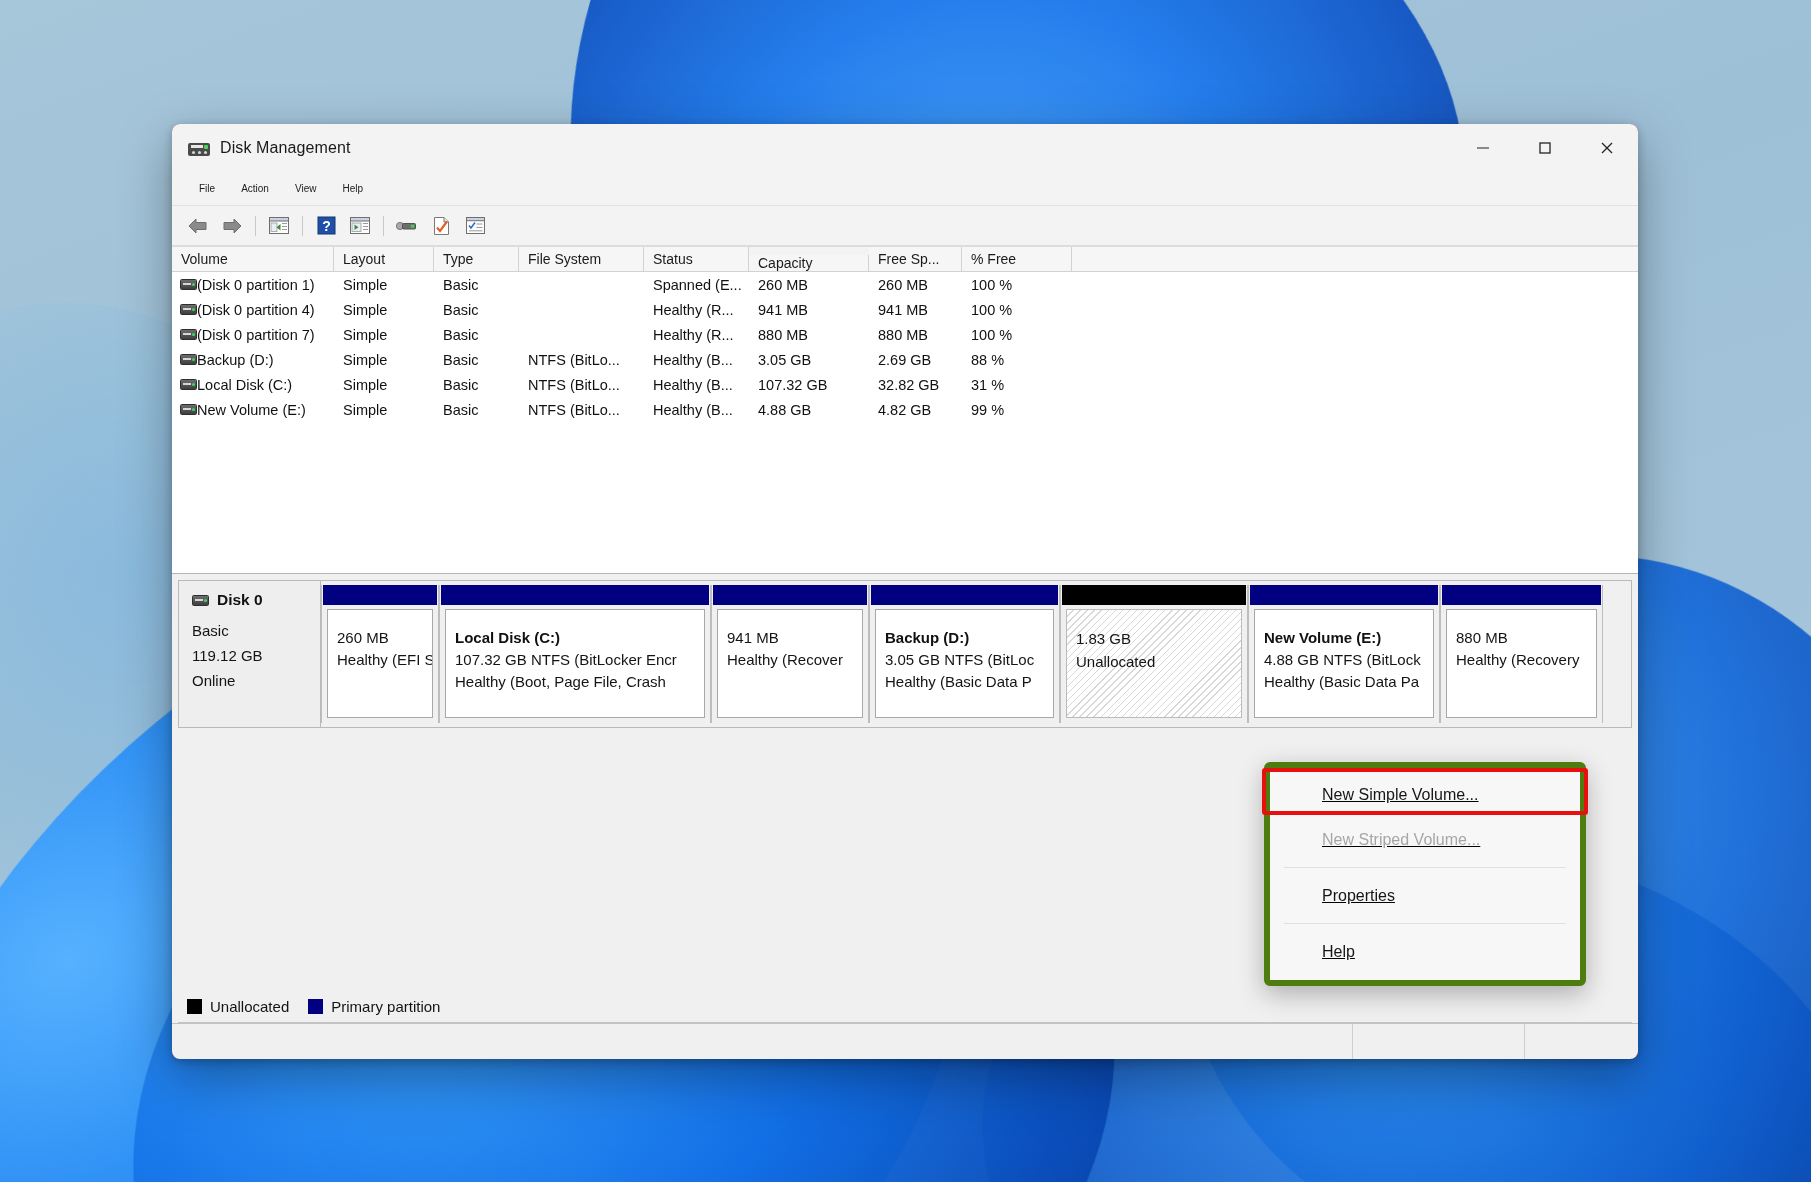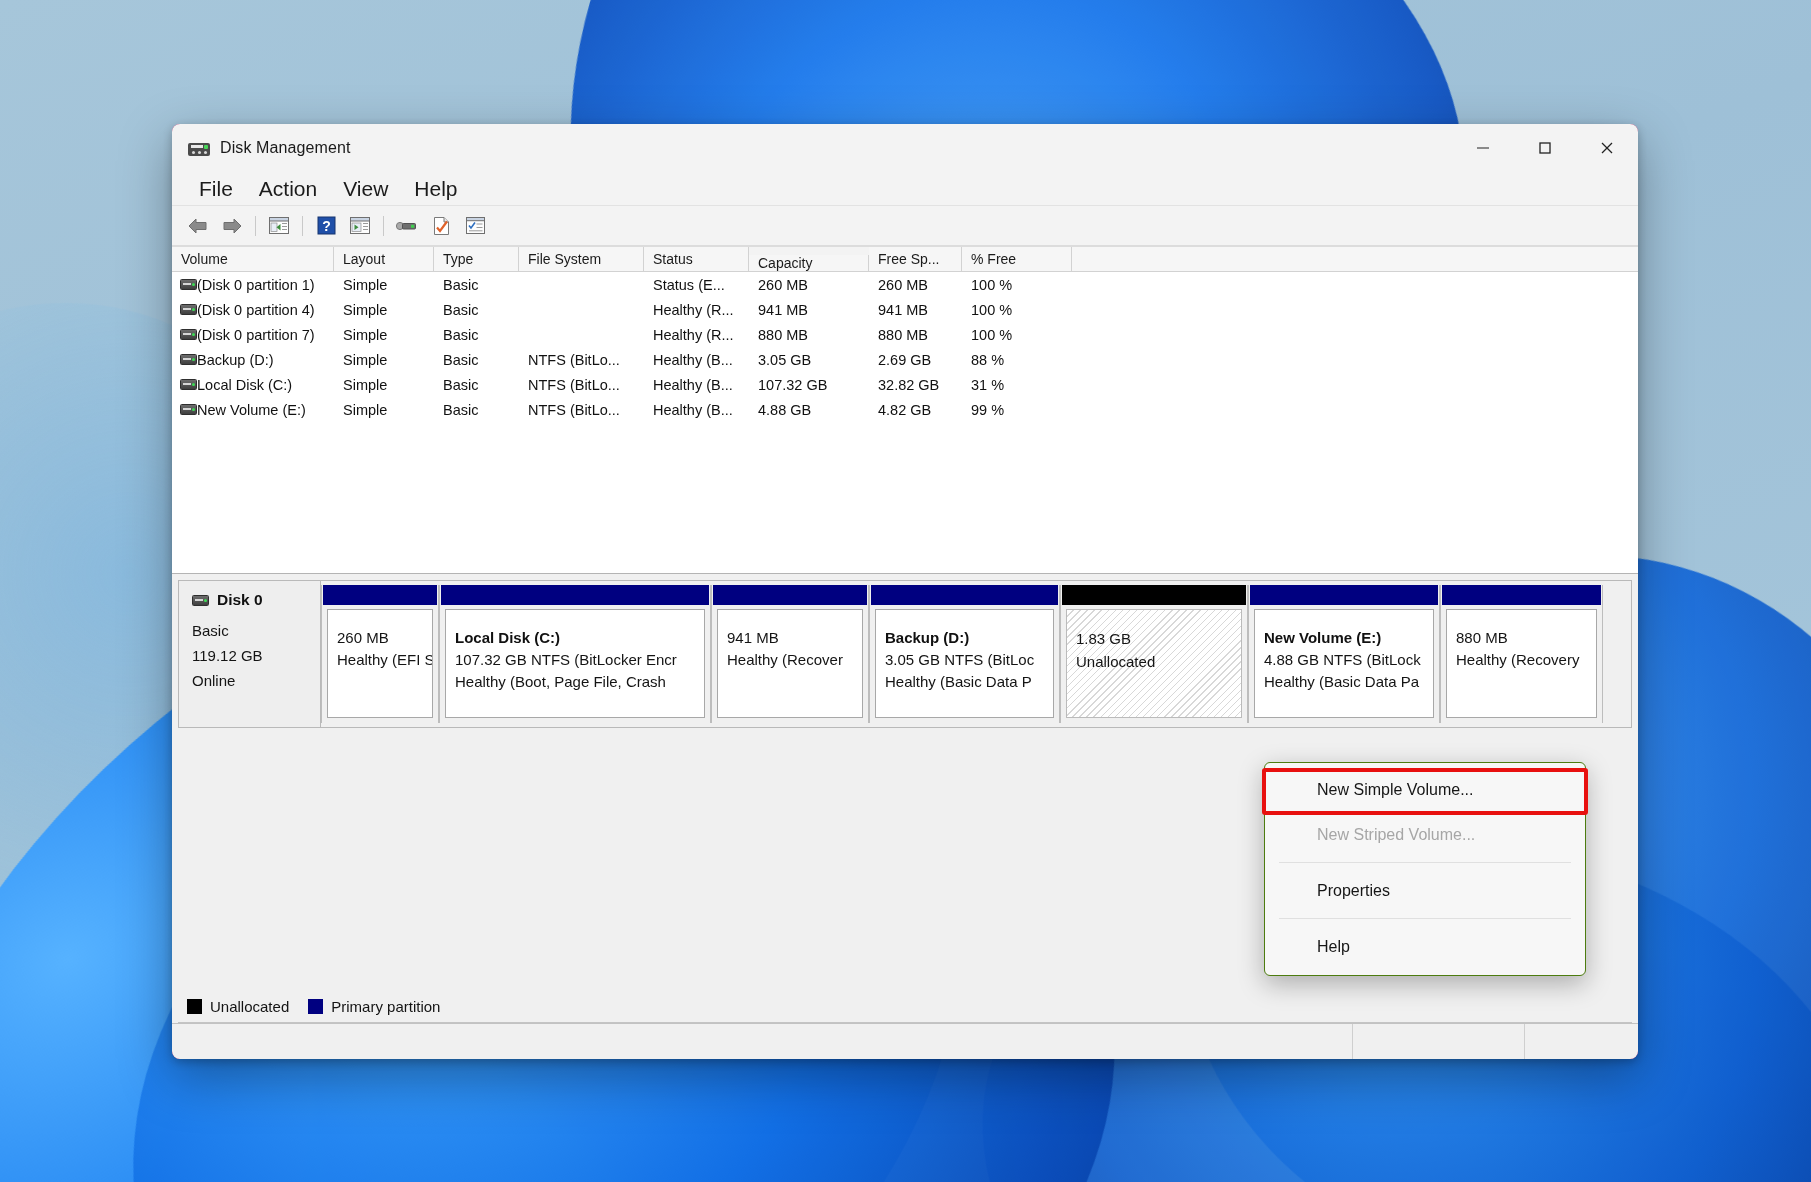--- a/index.html
+++ b/index.html
@@ -127,21 +127,21 @@
   
   #menubar {
     height: 34px;
     display: flex; align-items: center;
     padding-left: 14px;
     background: #f3f3f3;
     border-bottom: 1px solid #e2e2e2;
     flex: 0 0 auto;
   }
   .menu-item {
-    font-size: 21px; color: #1b1b1b;
+    font-size: 10px; color: #1b1b1b;
     padding: 4px 13px;
     border-radius: 3px;
     cursor: default;
   }
 
   
   #toolbar {
     height: 40px;
     display: flex; align-items: center;
     padding-left: 10px;
@@ -353,25 +353,26 @@
   .sb-1 { flex: 1 1 auto; }
   .sb-2 { width: 172px; }
   .sb-3 { width: 113px; border-right: none; }
 
   
   #ctxmenu {
     position: absolute;
     left: 1264px; top: 762px;
     width: 322px;
     background: #f7f7f7;
-    border: 1px solid #4d7c0f;
+    border: 6px solid #4d7c0f;
     border-radius: 6px;
     box-shadow: 0 8px 26px rgba(0,0,0,.28);
     padding: 4px 0 6px 0;
     z-index: 40;
+    text-decoration: underline;
   }
   .ctx-item {
     height: 45px;
     display: flex; align-items: center;
     padding-left: 52px;
     font-size: 16px; color: #161616;
     cursor: default;
   }
   .ctx-item.disabled { color: #a6a6a6; }
   .ctx-sep {
@@ -525,21 +526,21 @@
         <div class="vcell volume">
           <span class="drive-ico">
               <span class="sl"></span>
               <span class="ld"></span>
             </span>
           <span>(Disk 0 partition 1)</span>
         </div>
         <div class="vcell layout">Simple</div>
         <div class="vcell type">Basic</div>
         <div class="vcell fs"></div>
-        <div class="vcell status">Status (E...</div>
+        <div class="vcell status">Spanned (E...</div>
         <div class="vcell cap">260 MB</div>
         <div class="vcell free">260 MB</div>
         <div class="vcell pfree">100 %</div>
       </div>
       <div class="vrow">
         <div class="vcell volume">
           <span class="drive-ico">
               <span class="sl"></span>
               <span class="ld"></span>
             </span>

